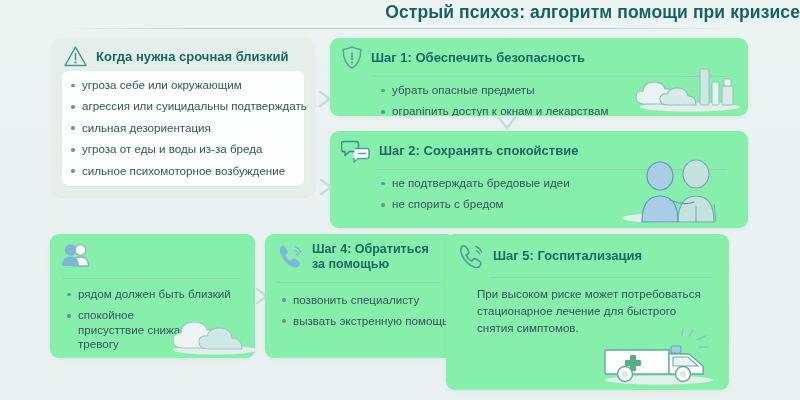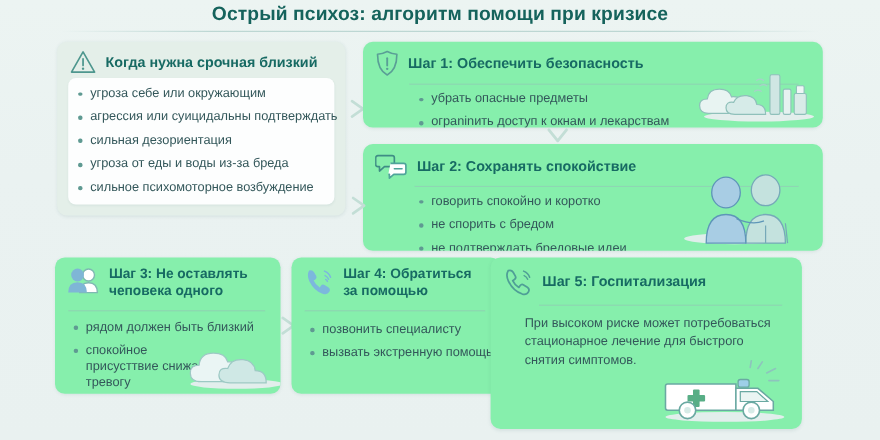--- a/index.html
+++ b/index.html
@@ -15,21 +15,21 @@
     position: relative;
     color: #2a4f52;
   }
 
   
   .page-title {
     position: absolute;
     top: 2px;
     left: 0;
     width: 800px;
-    text-align: center;
+    text-align: right;
     font-size: 17.5px;
     font-weight: bold;
     letter-spacing: 0.1px;
     color: #15635c;
     white-space: nowrap;
   }
   .title-rule {
     position: absolute;
     top: 28px;
     left: 55px;
@@ -213,23 +213,22 @@
       <svg width="30" height="25" viewBox="0 0 30 25" aria-hidden="true">
         <path d="M2.5 3.5 h13 a2 2 0 0 1 2 2 v6 a2 2 0 0 1 -2 2 h-7 l-4.5 4 v-4 h-1.5 a2 2 0 0 1 -2 -2 v-6 a2 2 0 0 1 2 -2 z" fill="none" stroke="#3f8d85" stroke-width="1.5" stroke-linejoin="round"></path>
         <path d="M14 10.5 h12 a2 2 0 0 1 2 2 v6 a2 2 0 0 1 -2 2 h-9 l-4 3.5 v-3.5 h-1 a1.2 1.2 0 0 1 0 0" fill="#ffffff" stroke="#4fa49a" stroke-width="1.5" stroke-linejoin="round"></path>
         <line x1="17.5" y1="15.5" x2="24.5" y2="15.5" stroke="#4fa49a" stroke-width="1.4" stroke-linecap="round"></line>
       </svg>
     </span>
     <span class="card-title">Шаг 2: Сохранять спокойствие</span>
   </div>
   <div class="divider" style="margin-left:47px; margin-right:22px;"></div>
   <ul class="bullets" style="padding-left:62px; padding-top:6px;">
-    <li>говорить спокойно и коротко</li>
+    <li>не подтверждать бредовые идеи</li>
     <li>не спорить с бредом</li>
-    <li>не подтверждать бредовые идеи</li>
   </ul>
 
   <span class="art" style="right:18px; bottom:0px;">
     <svg width="112" height="72" viewBox="0 0 112 72" aria-hidden="true">
       <ellipse cx="50" cy="66" rx="46" ry="5" fill="#dfeeeb"></ellipse>
       <ellipse cx="78" cy="22" rx="13" ry="14" fill="#c4e2de" stroke="#76a9b8" stroke-width="1.2"></ellipse>
       <path d="M60 70 q0 -26 18 -26 q18 0 18 26 z" fill="#c4e2de" stroke="#76a9b8" stroke-width="1.2"></path>
       <ellipse cx="42" cy="24" rx="13" ry="14" fill="#a8cde4" stroke="#5e96b8" stroke-width="1.2"></ellipse>
       <path d="M24 70 q0 -26 18 -26 q18 0 18 26 z" fill="#a8cde4" stroke="#5e96b8" stroke-width="1.2"></path>
       <path d="M52 48 q14 6 24 2" fill="none" stroke="#5e96b8" stroke-width="1.3" stroke-linecap="round"></path>
@@ -248,24 +247,20 @@
 <div class="card card-white" style="left:50px; top:234px; width:205px; height:124px;">
   <div class="card-head" style="align-items:flex-start; padding-top:8px;">
     <span class="icon-box" style="margin-top:1px;">
       <svg width="30" height="25" viewBox="0 0 30 25" aria-hidden="true">
         <circle cx="19.5" cy="7" r="5.4" fill="#ffffff" stroke="#7fb8b2" stroke-width="1.3"></circle>
         <path d="M11.5 23 q0 -9 8 -9 q8 0 8 9 z" fill="#ffffff" stroke="#7fb8b2" stroke-width="1.3"></path>
         <circle cx="9.5" cy="7" r="5.8" fill="#7fb6d6"></circle>
         <path d="M1 23 q0 -9.5 8.5 -9.5 q8.5 0 8.5 9.5 z" fill="#7fb6d6"></path>
       </svg>
     </span>
-    <span class="card-title two-line">
-      <span>Шаг 3: Не оставлять</span><br>
-      <span>чеповека одного</span>
-    </span>
   </div>
   <div class="divider" style="margin-left:12px; margin-right:14px; margin-top:6px;"></div>
   <ul class="bullets" style="padding-left:28px; padding-top:8px; padding-right:52px;">
     <li>рядом должен быть близкий</li>
     <li class="wrap">спокойное присусттвие снижает тревогу</li>
   </ul>
 
   <span class="art" style="right:-6px; bottom:-4px;">
     <svg width="92" height="60" viewBox="0 0 92 60" aria-hidden="true">
       <ellipse cx="46" cy="52" rx="42" ry="4.5" fill="#e2eeec"></ellipse>

